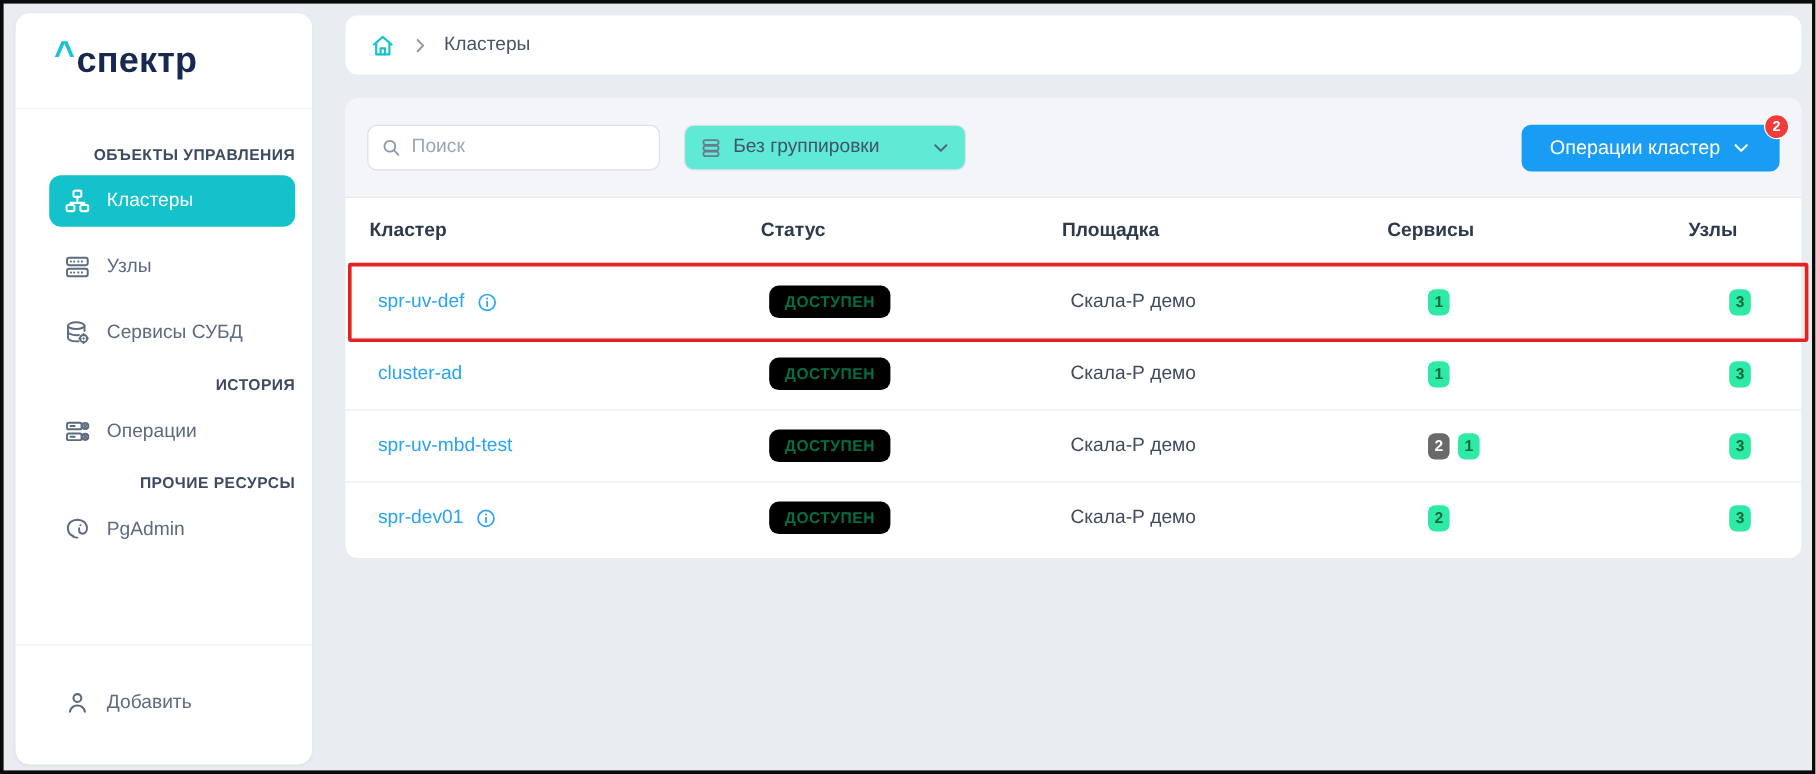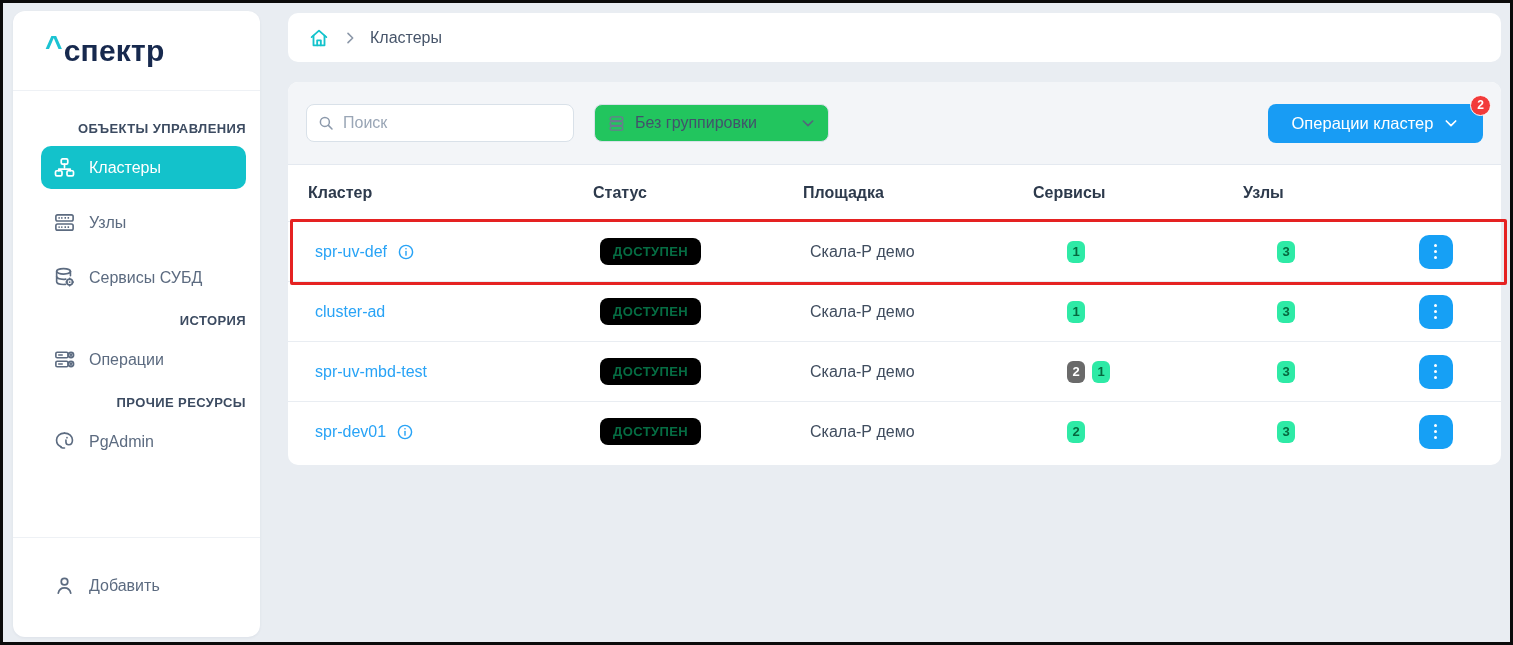--- a/index.html
+++ b/index.html
@@ -23,35 +23,35 @@
 
   
   .breadcrumb-card { position:absolute; left:285px; top:10px; width:1213px; height:49px; background:#ffffff; border-radius:10px; display:flex; align-items:center; padding:0 20px; gap:12px; }
   .breadcrumb-card svg { display:block; }
   .crumb-home { width:22px; height:22px; color:#14c3cc; cursor:pointer; }
   .crumb-sep { width:16px; height:16px; color:#8b97a8; }
   .crumb-text { font-size:16px; color:#47556a; }
 
   .main-card { position:absolute; left:285px; top:79px; width:1213px; height:383px; background:#ffffff; border-radius:10px; }
   .toolbar { height:83px; background:#f3f5f8; border-bottom:1px solid #e4e9f0; border-radius:10px 10px 0 0; display:flex; align-items:center; padding:0 18px; }
-  .search-box { width:268px; height:38px; background:#fff; border:1px solid #d9e1e9; border-radius:8px; display:flex; align-items:center; padding:0 10px; gap:8px; }
+  .search-box { width:244px; height:38px; background:#fff; border:1px solid #d9e1e9; border-radius:8px; display:flex; align-items:center; padding:0 10px; gap:8px; }
   .search-box svg { width:18px; height:18px; color:#8c99ab; flex:none; }
   .search-box input { border:none; outline:none; width:100%; font-size:16px; color:#3c4a5e; background:transparent; font-family:inherit; }
   .search-box input::placeholder { color:#9aa6b6; }
-  .group-select { margin-left:20px; width:235px; height:38px; background:#22c55e; border:1px solid #d9e1e9; border-radius:8px; display:flex; align-items:center; padding:16px 12px; gap:9px; cursor:pointer; }
+  .group-select { margin-left:20px; width:235px; height:38px; background:#5eead4; border:1px solid #d9e1e9; border-radius:8px; display:flex; align-items:center; padding:16px 12px; gap:9px; cursor:pointer; }
   .group-select svg.gicon { width:19px; height:19px; color:#6b7a8f; flex:none; }
   .group-select .glabel { font-size:16px; color:#42526b; flex:1; }
   .group-select svg.gchev { width:16px; height:16px; color:#55657c; flex:none; }
   .toolbar-spacer { flex:1; }
   .add-btn { position:relative; width:215px; height:39px; background:#189cf4; border:none; border-radius:8px; color:#fff; font-size:16.5px; font-family:inherit; display:flex; align-items:center; justify-content:center; gap:10px; cursor:pointer; }
   .add-btn svg { width:16px; height:16px; }
   .btn-badge { position:absolute; top:-9px; right:-8px; width:21px; height:21px; border-radius:50%; background:#f23b3b; border:1.5px solid #ffffff; color:#fff; font-size:12px; font-weight:700; display:flex; align-items:center; justify-content:center; }
 
   
-  .trow { display:grid; grid-template-columns:285px 210px 230px 210px 120px 1fr; align-items:center; padding-left:20px; }
+  .trow { display:grid; grid-template-columns:285px 210px 230px 210px 120px 1fr; align-items:center; padding-left:20px;gap:41px; }
   .thead { height:56px; font-size:16px; font-weight:700; color:#2d3a4c; }
   .tbody .trow { height:60px; border-top:1px solid #e9edf2; font-size:16px;padding-left:27px; }
   .cell-name { display:flex; align-items:center; gap:10px; color:#28a3f6; font-weight:500; }
   .cluster-link { cursor:pointer; }
   .info-icon { width:18px; height:18px; color:#28a3f6; cursor:pointer; display:flex; }
   .info-icon svg { width:18px; height:18px; }
   .status-badge { display:inline-block; background:#000000; color:#056d43; font-size:13px; font-weight:700; letter-spacing:.4px; padding:6px 13px; border-radius:8px; }
   .cell-site { color:#3f4c5e; }
   .badge-group { display:flex; gap:7px; margin-left:27px; }
   .count-badge { min-width:18px; height:22px; padding:0 5px; border-radius:6px; font-size:13px; font-weight:700; display:flex; align-items:center; justify-content:center; }

